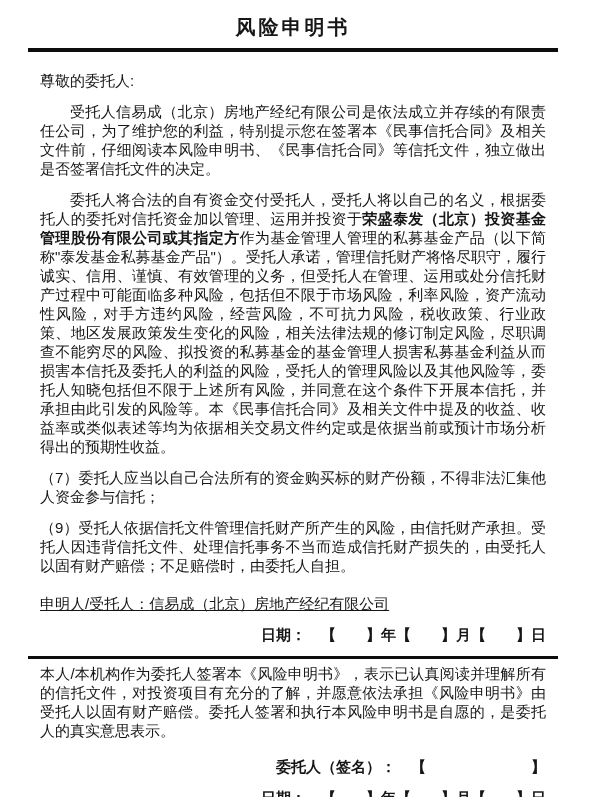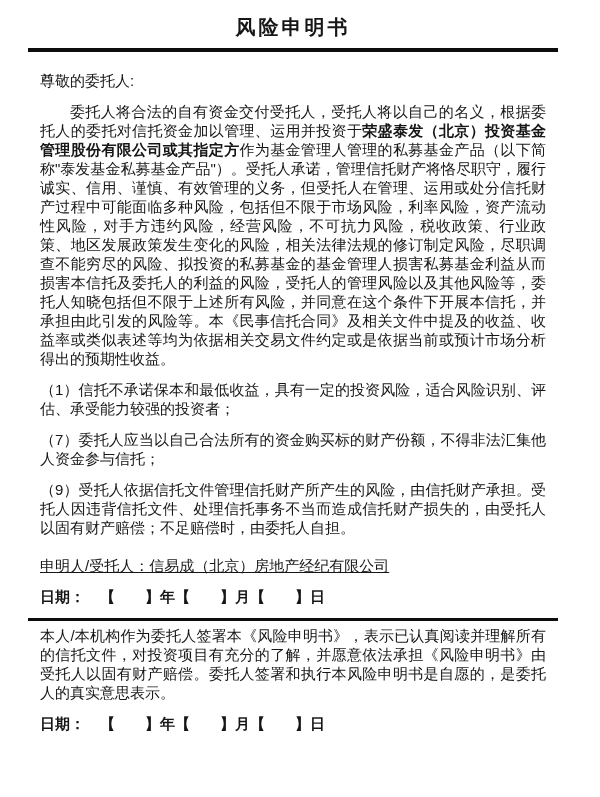--- a/index.html
+++ b/index.html
@@ -40,50 +40,51 @@
   }
   .hrule.mid {
     height: 3px;
     margin-top: 12px;
   }
   p { margin: 12px; }
   .salutation { margin-top: 19px; }
   .indent { text-indent: 2em; }
   .bold-inline { font-weight: bold; }
   .declarant-line { margin-top: 19px; text-decoration: underline; }
-  .right { }
+  .right { text-align: right; }
   .bold { font-weight: bold; }
   .footer-para { margin-top: 5px; }
   .sig-line { margin-top: 17px; }
 </style>
 </head>
 <body>
 
 <div class="page">
 
   <div class="title">风险申明书</div>
 
   <div class="hrule"></div>
 
   <p class="salutation">尊敬的委托人:</p>
 
+  <p class="indent">受托人信易成（北京）房地产经纪有限公司是依法成立并存续的有限责任公司，为了维护您的利益，特别提示您在签署本《民事信托合同》及相关文件前，仔细阅读本风险申明书、《民事信托合同》等信托文件，独立做出是否签署信托文件的决定。</p>
 
   <p class="indent"><span>委托人将合法的自有资金交付受托人，受托人将以自己的名义，根据委托人的委托对信托资金加以管理、运用并投资于</span><span class="bold-inline">荣盛泰发（北京）投资基金管理股份有限公司或其指定方</span><span>作为基金管理人管理的私募基金产品（以下简称"泰发基金私募基金产品"）。受托人承诺，管理信托财产将恪尽职守，履行诚实、信用、谨慎、有效管理的义务，但受托人在管理、运用或处分信托财产过程中可能面临多种风险，包括但不限于市场风险，利率风险，资产流动性风险，对手方违约风险，经营风险，不可抗力风险，税收政策、行业政策、地区发展政策发生变化的风险，相关法律法规的修订制定风险，尽职调查不能穷尽的风险、拟投资的私募基金的基金管理人损害私募基金利益从而损害本信托及委托人的利益的风险，受托人的管理风险以及其他风险等，委托人知晓包括但不限于上述所有风险，并同意在这个条件下开展本信托，并承担由此引发的风险等。本《民事信托合同》及相关文件中提及的收益、收益率或类似表述等均为依据相关交易文件约定或是依据当前或预计市场分析得出的预期性收益。</span></p>
 
 
-  <p>（1）信托不承诺保本和最低收益，具有一定的投资风险，适合风险识别、评估、承受能力较强的投资者；</p>
 
   <p>（7）委托人应当以自己合法所有的资金购买标的财产份额，不得非法汇集他人资金参与信托；</p>
 
   <p>（9）受托人依据信托文件管理信托财产所产生的风险，由信托财产承担。受托人因违背信托文件、处理信托事务不当而造成信托财产损失的，由受托人以固有财产赔偿；不足赔偿时，由委托人自担。</p>
 
   <p class="declarant-line">申明人/受托人：信易成（北京）房地产经纪有限公司</p>
 
   <p class="right bold">日期：　【　　】年【　　】月【　　】日</p>
 
   <div class="hrule mid"></div>
 
   <p class="footer-para">本人/本机构作为委托人签署本《风险申明书》，表示已认真阅读并理解所有的信托文件，对投资项目有充分的了解，并愿意依法承担《风险申明书》由受托人以固有财产赔偿。委托人签署和执行本风险申明书是自愿的，是委托人的真实意思表示。</p>
 
+  <p class="right bold sig-line">委托人（签名）：　【　　　　　　　】</p>
 
   <p class="right bold">日期：　【　　】年【　　】月【　　】日</p>
 
 </div>
 
 </body></html>

